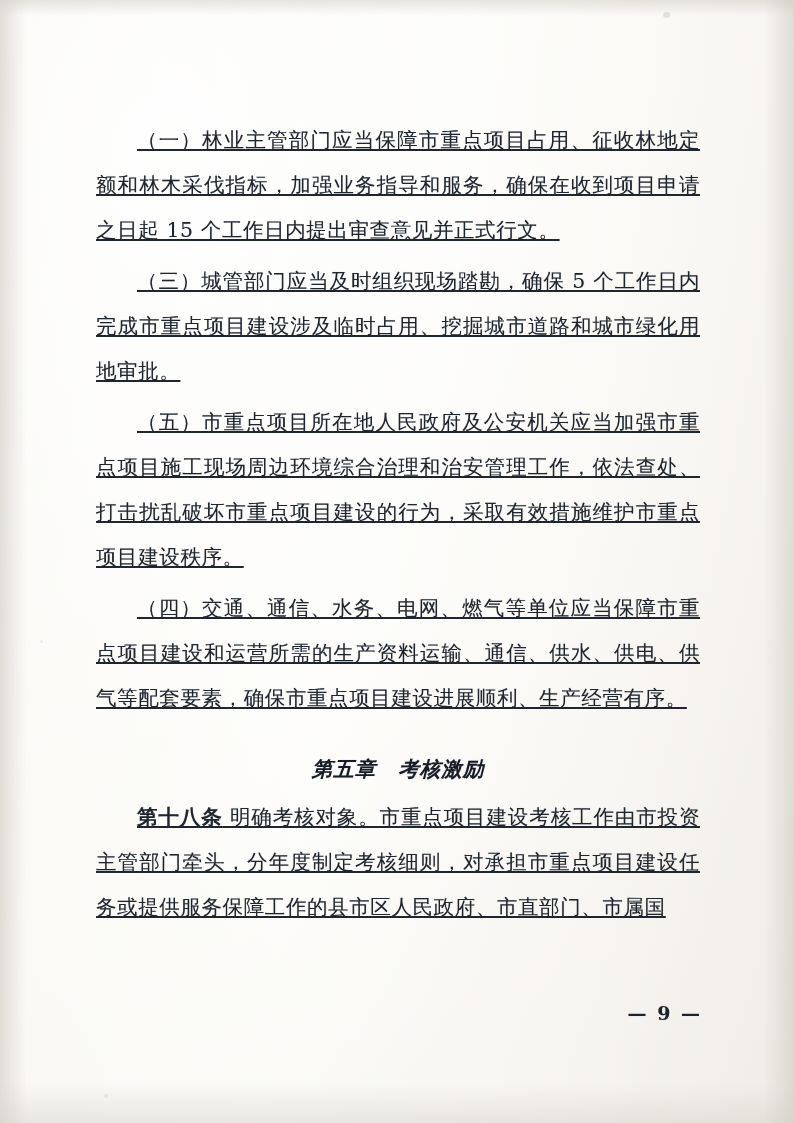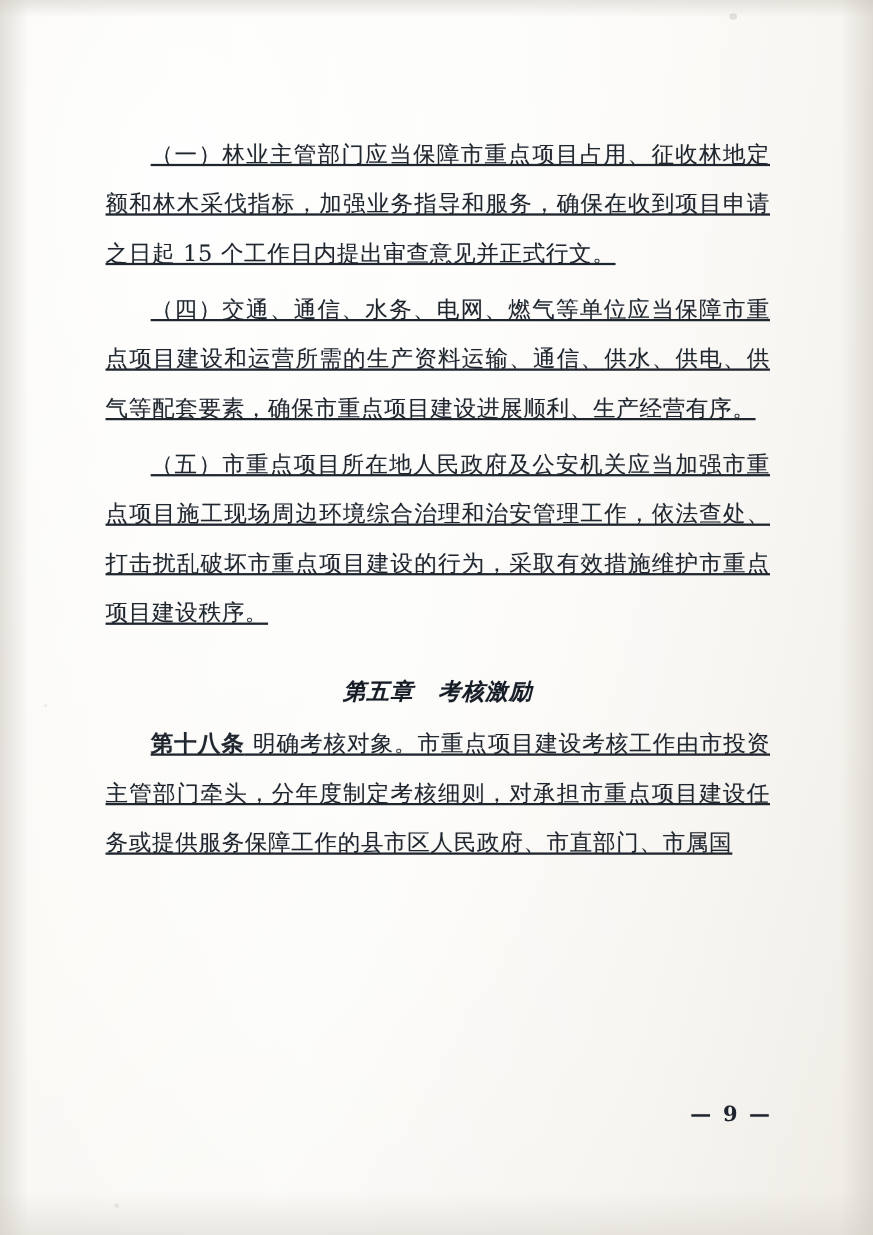--- a/index.html
+++ b/index.html
@@ -120,22 +120,23 @@
 
 <div class="scan-speck" style="left:663px; top:12px; width:7px; height:6px;"></div>
 <div class="scan-speck" style="left:104px; top:1094px; width:4px; height:4px; background:rgba(140,135,125,0.16);"></div>
 <div class="scan-speck" style="left:40px; top:640px; width:3px; height:3px; background:rgba(150,145,160,0.14);"></div>
 
 <div class="faint-mark" style="left:120px; top:800px;">　　　　　　</div>
 
 <div class="doc-body">
 
   <p class="para">（一）林业主管部门应当保障市重点项目占用、征收林地定额和林木采伐指标，加强业务指导和服务，确保在收到项目申请之日起 15 个工作日内提出审查意见并正式行文。</p>
+  <p class="para">（三）城管部门应当及时组织现场踏勘，确保 5 个工作日内完成市重点项目建设涉及临时占用、挖掘城市道路和城市绿化用地审批。</p>
+  <p class="para">（五）市重点项目所在地人民政府及公安机关应当加强市重点项目施工现场周边环境综合治理和治安管理工作，依法查处、打击扰乱破坏市重点项目建设的行为，采取有效措施维护市重点项目建设秩序。</p>
   <p class="para">（四）交通、通信、水务、电网、燃气等单位应当保障市重点项目建设和运营所需的生产资料运输、通信、供水、供电、供气等配套要素，确保市重点项目建设进展顺利、生产经营有序。</p>
-  <p class="para">（五）市重点项目所在地人民政府及公安机关应当加强市重点项目施工现场周边环境综合治理和治安管理工作，依法查处、打击扰乱破坏市重点项目建设的行为，采取有效措施维护市重点项目建设秩序。</p>
 
   <p class="chapter-heading">
     <span>第五章</span><span class="gap"></span><span>考核激励</span>
   </p>
 
   <p class="para"><span class="article-lead">第十八条</span>&nbsp;<span>明确考核对象。市重点项目建设考核工作由市投资主管部门牵头，分年度制定考核细则，对承担市重点项目建设任务或提供服务保障工作的县市区人民政府、市直部门、市属国</span></p>
 
 </div>
 
 <div class="page-number">— 9 —</div>

